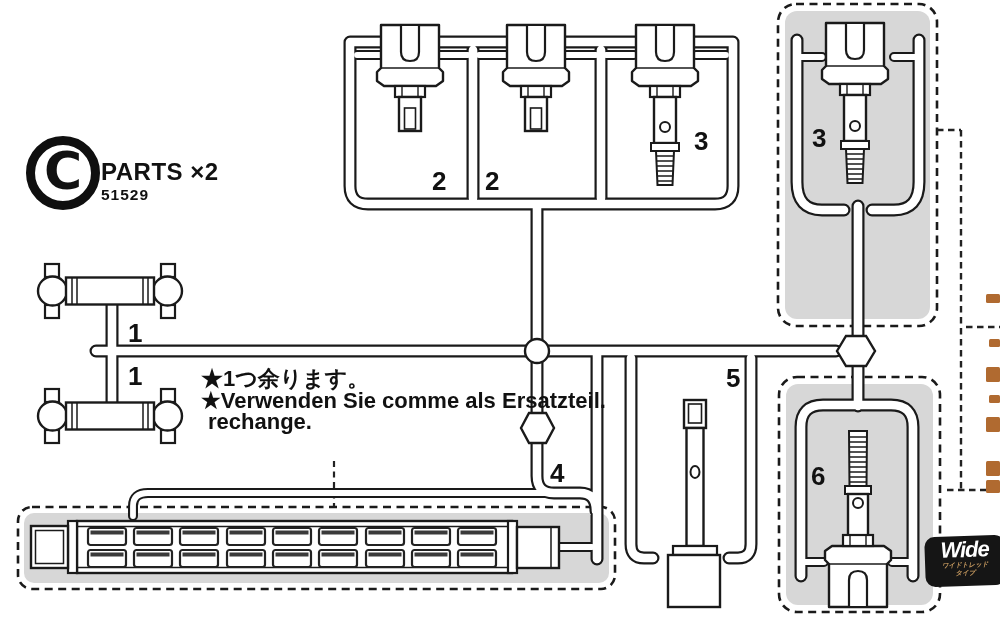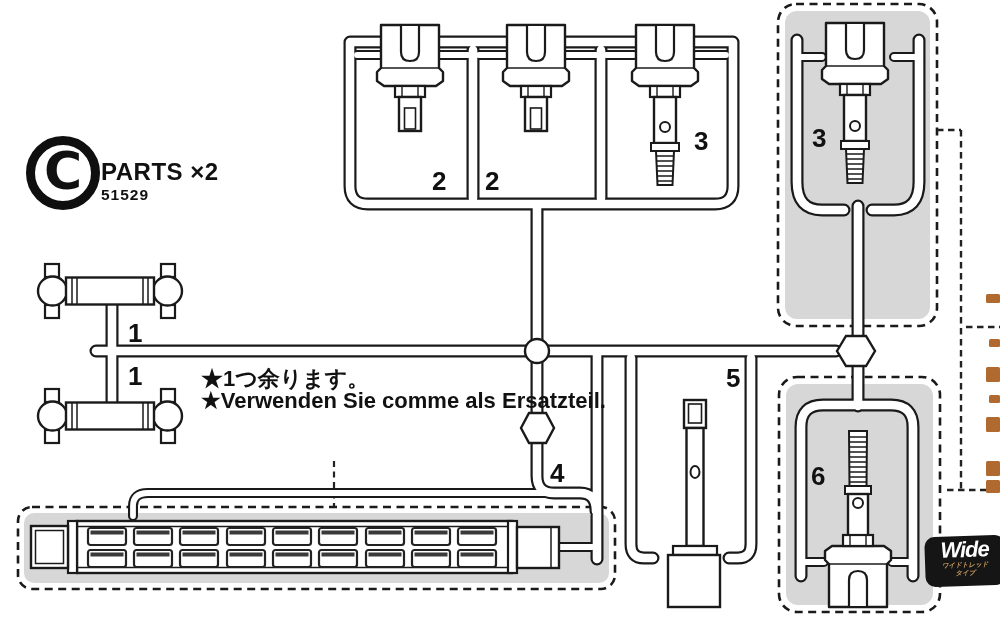--- a/index.html
+++ b/index.html
@@ -220,20 +220,21 @@
 
   <div class="abs logo-ring">
     <span class="logo-letter">C</span>
   </div>
   <div class="abs parts-label">PARTS ×2</div>
   <div class="abs item-number">51529</div>
 
   <div class="abs note-block">
     <div class="note-line">★1つ余ります。</div>
     <div class="note-line">★Verwenden Sie comme als Ersatzteil.</div>
+    <div class="note-line cont">rechange.</div>
   </div>
 
   <div class="abs plabel" style="left:432px;top:168px;">2</div>
   <div class="abs plabel" style="left:485px;top:168px;">2</div>
   <div class="abs plabel" style="left:694px;top:128px;">3</div>
   <div class="abs plabel" style="left:812px;top:125px;">3</div>
   <div class="abs plabel" style="left:128px;top:320px;">1</div>
   <div class="abs plabel" style="left:128px;top:363px;">1</div>
   <div class="abs plabel" style="left:550px;top:460px;">4</div>
   <div class="abs plabel" style="left:726px;top:365px;">5</div>

